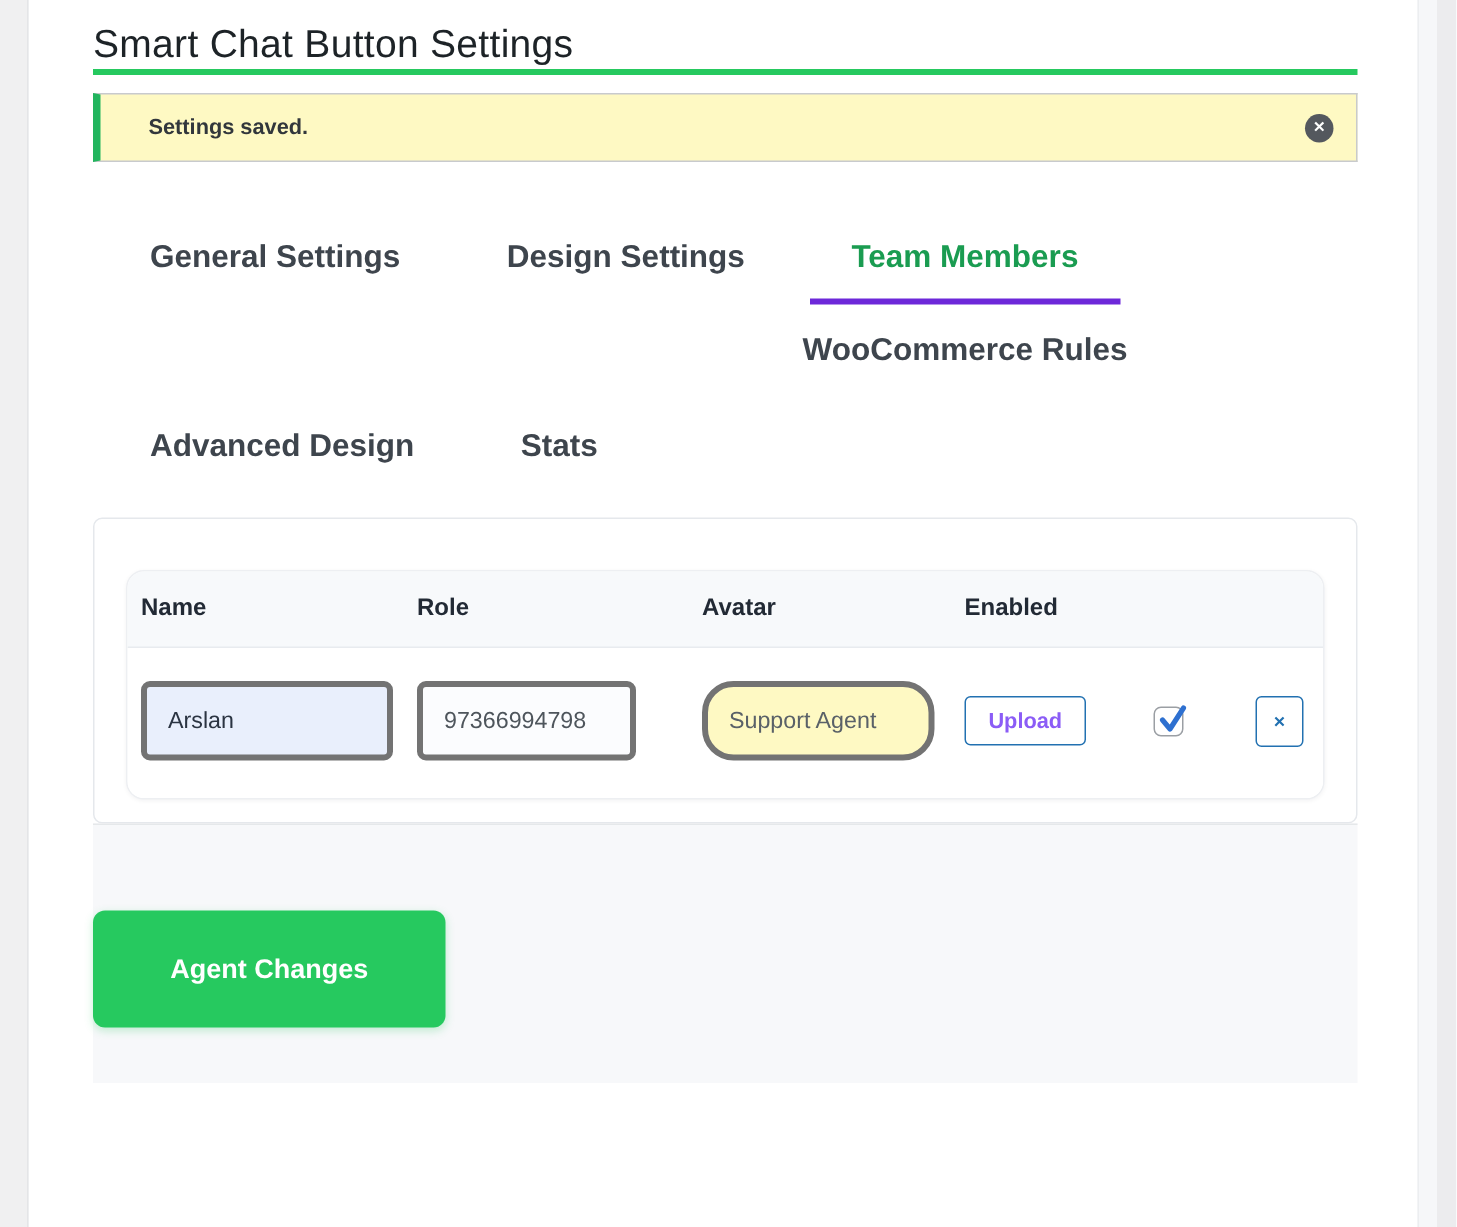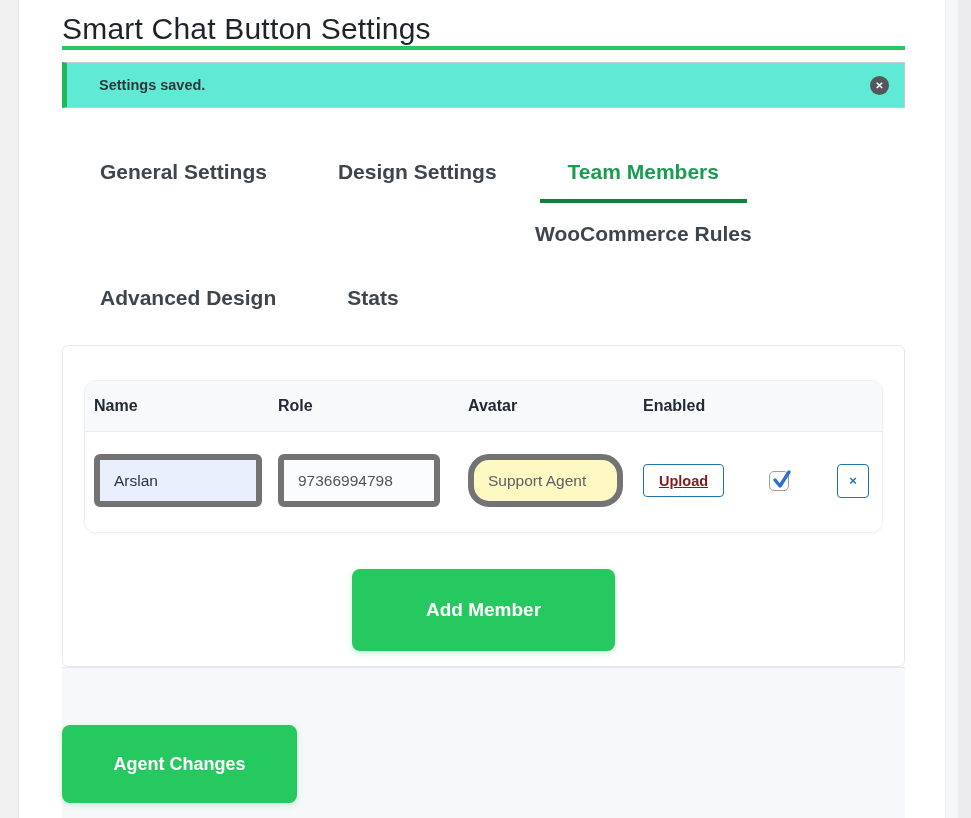--- a/index.html
+++ b/index.html
@@ -22,32 +22,32 @@
   }
   .edge-right-dark {
     position: absolute; left: 958px; top: 0; bottom: 0; width: 13px;
     background: #ececee;
   }
 
   .content { margin-left: 62px; width: 843px; }
 
   .page-title {
     margin-top: 12px;
-    font-size: 30px;
+    font-size: 26px;
     font-weight: 500;
     line-height: 34px;
     color: #1d2327;
     letter-spacing: .2px;
   }
   .title-rule { height: 4px; background: #26c95f; width: 100%; }
 
   .notice {
     margin-top: 12px;
     height: 46px;
-    background: #5eead4;
+    background: #fef9c3;
     border: 1px solid #c8cacd;
     border-left: 5px solid #22b55e;
     display: flex;
     align-items: center;
     justify-content: space-between;
     padding: 0 15px 0 32px;
   }
   .notice-msg { font-size: 14.5px; font-weight: 600; color: #32373c; }
   .notice-dismiss {
     width: 19px; height: 19px; border-radius: 50%;
@@ -61,21 +61,21 @@
   
   .tabs { margin-top: 40px; padding-left: 10px; }
   .tabs-row { display: flex; gap: 15px; align-items: flex-start; }
   .tabs-row2 { margin-top: 7px; padding-left: 435px; }
   .tabs-row3 { margin-top: 13px; }
   .tab {
     padding: 12px 28px 15px;
     font-size: 21px; font-weight: 600; line-height: 24px;
     color: #3e454d; cursor: pointer; white-space: nowrap;
   }
-  .tab.active { color: #1a9c51; border-bottom: 4px solid #15803d; }
+  .tab.active { color: #1a9c51; border-bottom: 4px solid #6d28d9; }
 
   
   .card {
     margin-top: 20px;
     border: 1px solid #e5e8ec;
     border-radius: 6px;
     background: #ffffff;
     padding: 34px 21px 15px;
   }
   .member-table {
@@ -97,35 +97,35 @@
   }
   .mt-row {
     display: grid;
     grid-template-columns: 184px 190px 175px 100px 94px 1fr;
     padding: 22px 0 25px 9px;
     align-items: center;
     background: #ffffff;
   }
   .field {
     height: 53px;
-    border: 6px solid #737373;
+    border: 4px solid #737373;
     border-radius: 6px;
     font-family: "Liberation Sans", sans-serif;
     font-size: 15.5px;
     padding: 0 14px;
     outline: none;
   }
   .field-name  { width: 168px; background: #e9effc; color: #2b3442; }
-  .field-number{ width: 162px; background: #fbfcfe; color: #4e555c; }
+  .field-number{ width: 146px; background: #fbfcfe; color: #4e555c; }
   .field-role  { width: 155px; background: #fef9c3; color: #5a6168; border-radius: 21px; }
   .upload-btn {
     width: 81px; height: 33px;
     background: #ffffff; border: 1px solid #2271b1; border-radius: 4px;
-    color: #7f1d1d; font-family: "Liberation Sans", sans-serif;
-    font-size: 14.5px; font-weight: 600; cursor: pointer; text-decoration: underline;
+    color: #8b5cf6; font-family: "Liberation Sans", sans-serif;
+    font-size: 14.5px; font-weight: 600; cursor: pointer;
   }
   .checkbox {
     width: 20px; height: 20px; margin-left: 26px;
     background: #ffffff; border: 1px solid #9b9fa4; border-radius: 5px;
     position: relative; cursor: pointer;
   }
   .checkbox svg { position: absolute; left: 1px; top: -3px; overflow: visible; }
   .remove-btn {
     width: 32px; height: 34px;
     background: #ffffff; border: 1px solid #2271b1; border-radius: 4px;
@@ -212,23 +212,20 @@
               <polyline points="4,11 9,17 18,3" fill="none" stroke="#2e70d0" stroke-width="3.4" stroke-linecap="round" stroke-linejoin="round"></polyline>
             </svg>
           </div>
         </div>
         <div>
           <button class="remove-btn">×</button>
         </div>
       </div>
     </div>
 
-    <div class="add-wrap">
-      <button class="btn-green add-member-btn">Add Member</button>
-    </div>
 
   </section>
 
   <footer class="footer">
     <button class="btn-green save-btn">Agent Changes</button>
   </footer>
 
 </div>
 
 </body></html>

